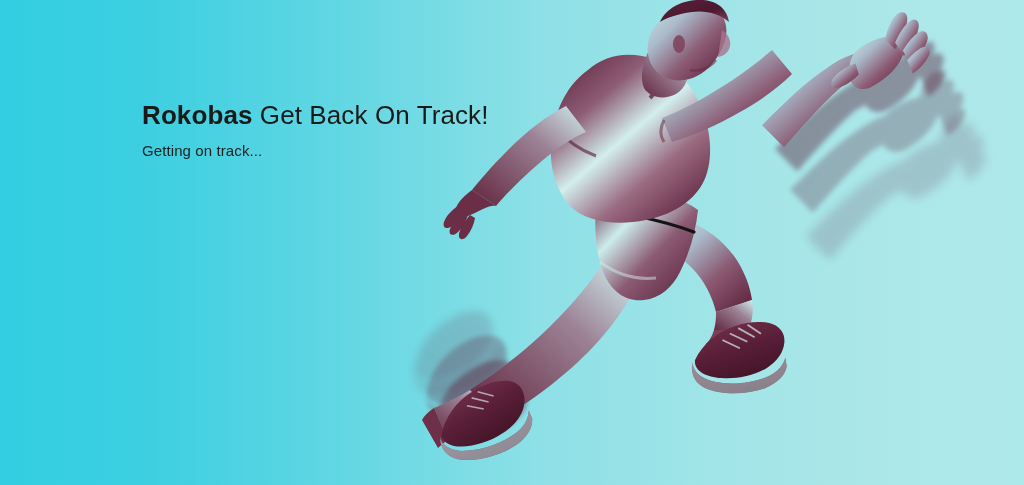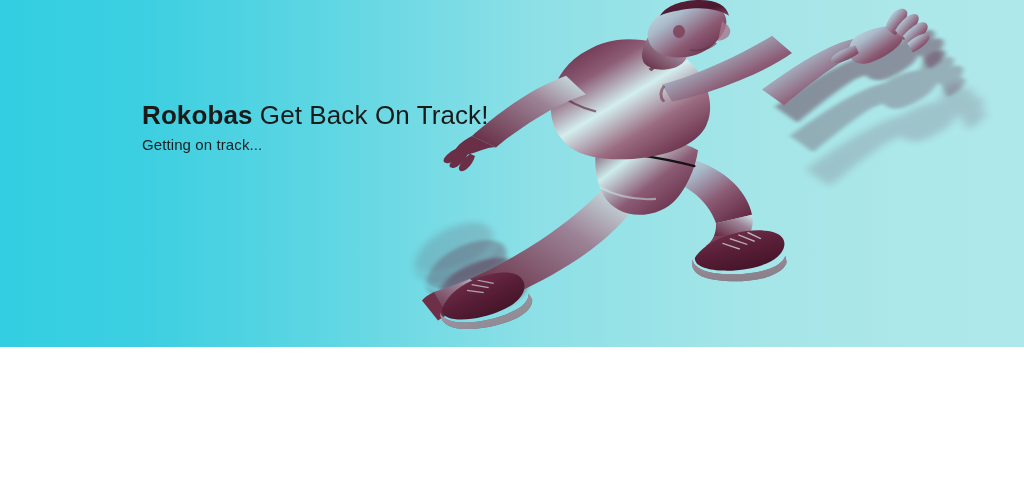--- a/index.html
+++ b/index.html
@@ -1,32 +1,32 @@
 <!DOCTYPE html>
 <html><head>
 <meta charset="utf-8">
 <style>
   html,body{margin:0;padding:0;}
   body{
     width:1024px;height:485px;overflow:hidden;
     font-family:"Liberation Sans","DejaVu Sans",sans-serif;
   }
   #banner{
-    position:relative;width:1024px;height:347px;overflow:hidden;
+    position:relative;width:1024px;height:485px;overflow:hidden;
     background:linear-gradient(90deg,#33cee2 0%,#3ccfe1 14%,#5fd6e3 32%,#8ce0e6 52%,#a3e5e8 72%,#ace7e9 88%,#aee8ea 100%);
   }
   
   #copy{position:absolute;left:142px;top:100px;z-index:6;}
   #headline{
     font-size:26px;line-height:30px;color:#1a1a1a;
     font-weight:400;letter-spacing:.1px;white-space:nowrap;
   }
   #headline .brand{font-weight:700;}
   #subhead{
-    margin-top:5px;font-size:15px;line-height:19px;
+    margin-top:11px;font-size:15px;line-height:19px;
     color:#1f1f1f;font-weight:400;letter-spacing:.1px;white-space:nowrap;
   }
   
   #art{position:absolute;inset:0;z-index:3;}
   #art svg{display:block;width:100%;height:100%;}
 </style>
 </head>
 <body>
 
 <div id="banner">

